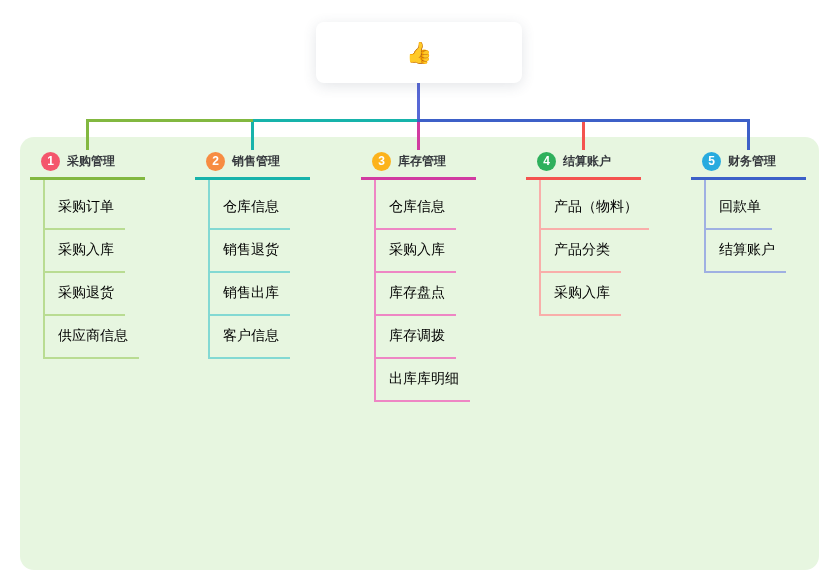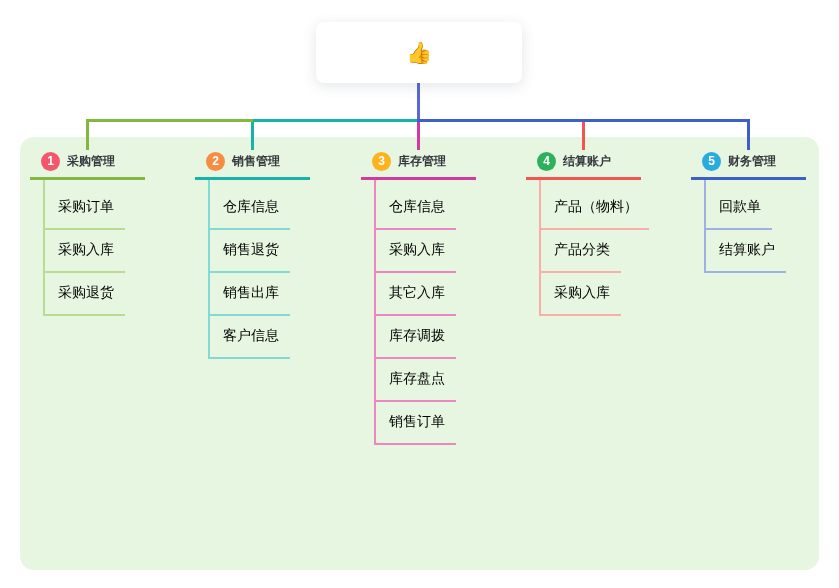--- a/index.html
+++ b/index.html
@@ -88,20 +88,23 @@
   <div class="subs">
     <div class="sub">
         <span class="sub-label">采购订单</span>
       </div>
     <div class="sub">
         <span class="sub-label">采购入库</span>
       </div>
     <div class="sub">
         <span class="sub-label">采购退货</span>
       </div>
+    <div class="sub">
+        <span class="sub-label">供应商信息</span>
+      </div>
   </div>
 </div>
 
 <div class="branch b1" style="--line: #17b3ab; --sub: #83d9d3; --badge: #f78c42;">
   <div class="branch-title">
     <span class="badge">2</span>
     <span class="branch-label">销售管理</span>
   </div>
   <div class="subs">
     <div class="sub">
@@ -125,30 +128,27 @@
     <span class="branch-label">库存管理</span>
   </div>
   <div class="subs">
     <div class="sub">
         <span class="sub-label">仓库信息</span>
       </div>
     <div class="sub">
         <span class="sub-label">采购入库</span>
       </div>
     <div class="sub">
-        <span class="sub-label">其它入库</span>
+        <span class="sub-label">库存盘点</span>
       </div>
     <div class="sub">
         <span class="sub-label">库存调拨</span>
       </div>
     <div class="sub">
-        <span class="sub-label">库存盘点</span>
-      </div>
-    <div class="sub">
-        <span class="sub-label">销售订单</span>
+        <span class="sub-label">出库库明细</span>
       </div>
   </div>
 </div>
 
 <div class="branch b3" style="--line: #f4534f; --sub: #f9aeaa; --badge: #2fb05c;">
   <div class="branch-title">
     <span class="badge">4</span>
     <span class="branch-label">结算账户</span>
   </div>
   <div class="subs">

